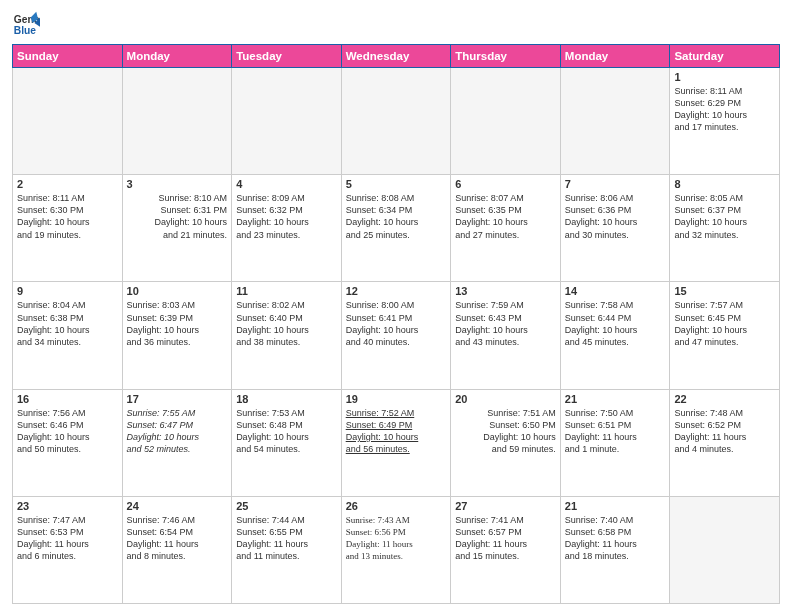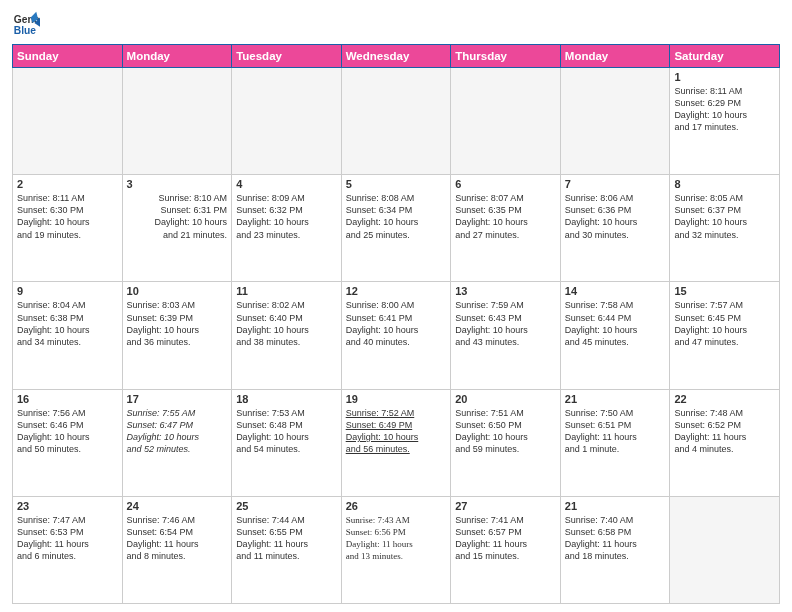--- a/index.html
+++ b/index.html
@@ -262,21 +262,21 @@
           </td>
           <td>
             <span class="day-number">19</span>
             <div class="day-info" style="white-space: pre-line; text-decoration: underline;">Sunrise: 7:52 AM
 Sunset: 6:49 PM
 Daylight: 10 hours
 and 56 minutes.</div>
           </td>
           <td>
             <span class="day-number">20</span>
-            <div class="day-info" style="white-space: pre-line;">Sunrise: 7:51 AM
+            <div class="day-info" style="white-space: pre-line; text-align: right;">Sunrise: 7:51 AM
 Sunset: 6:50 PM
 Daylight: 10 hours
 and 59 minutes.</div>
           </td>
           <td>
             <span class="day-number">21</span>
             <div class="day-info" style="white-space: pre-line;">Sunrise: 7:50 AM
 Sunset: 6:51 PM
 Daylight: 11 hours
 and 1 minute.</div>

